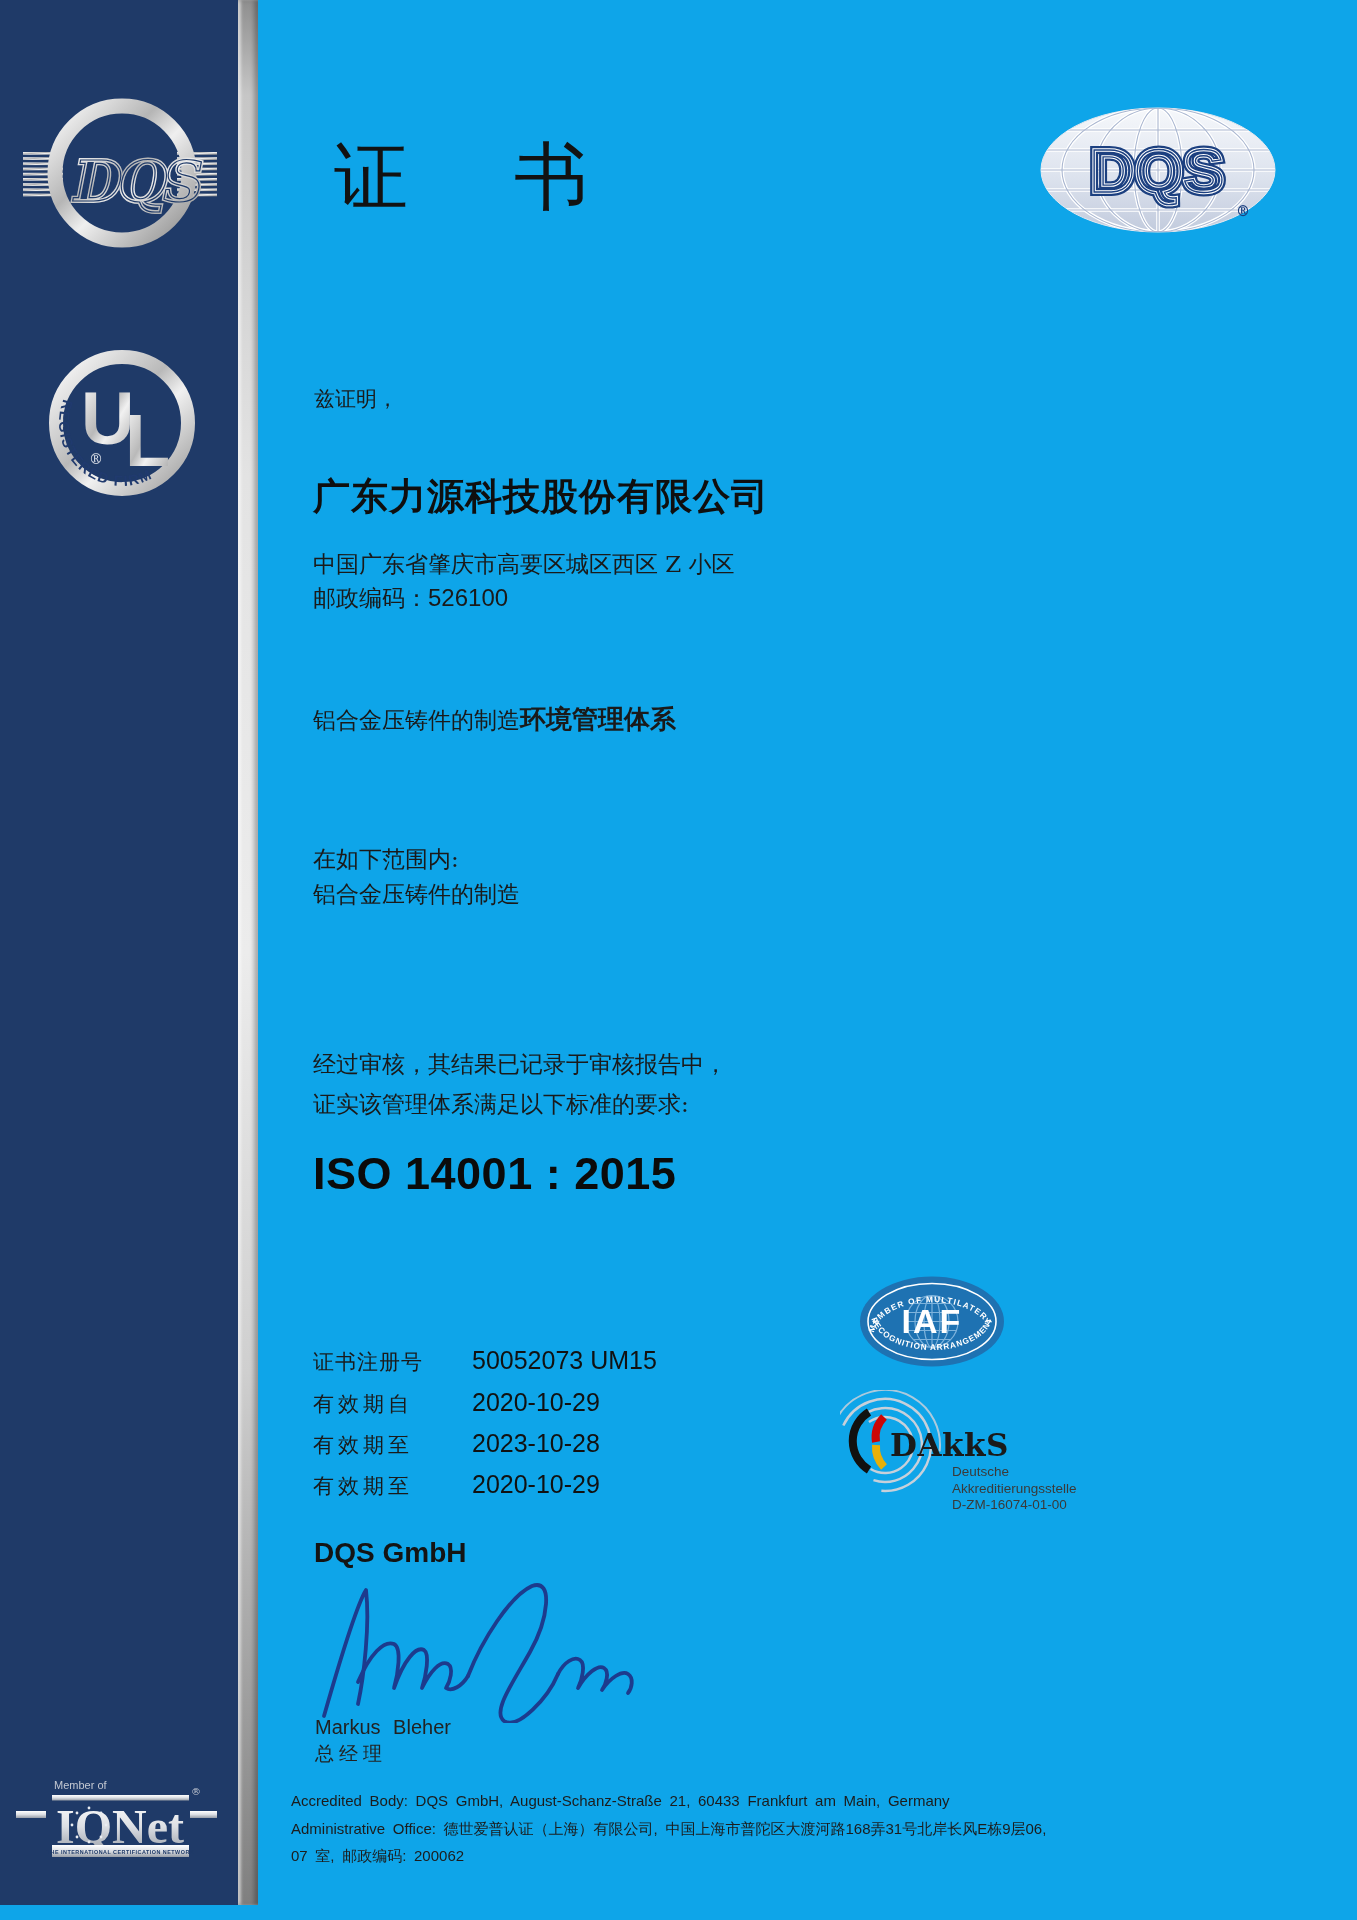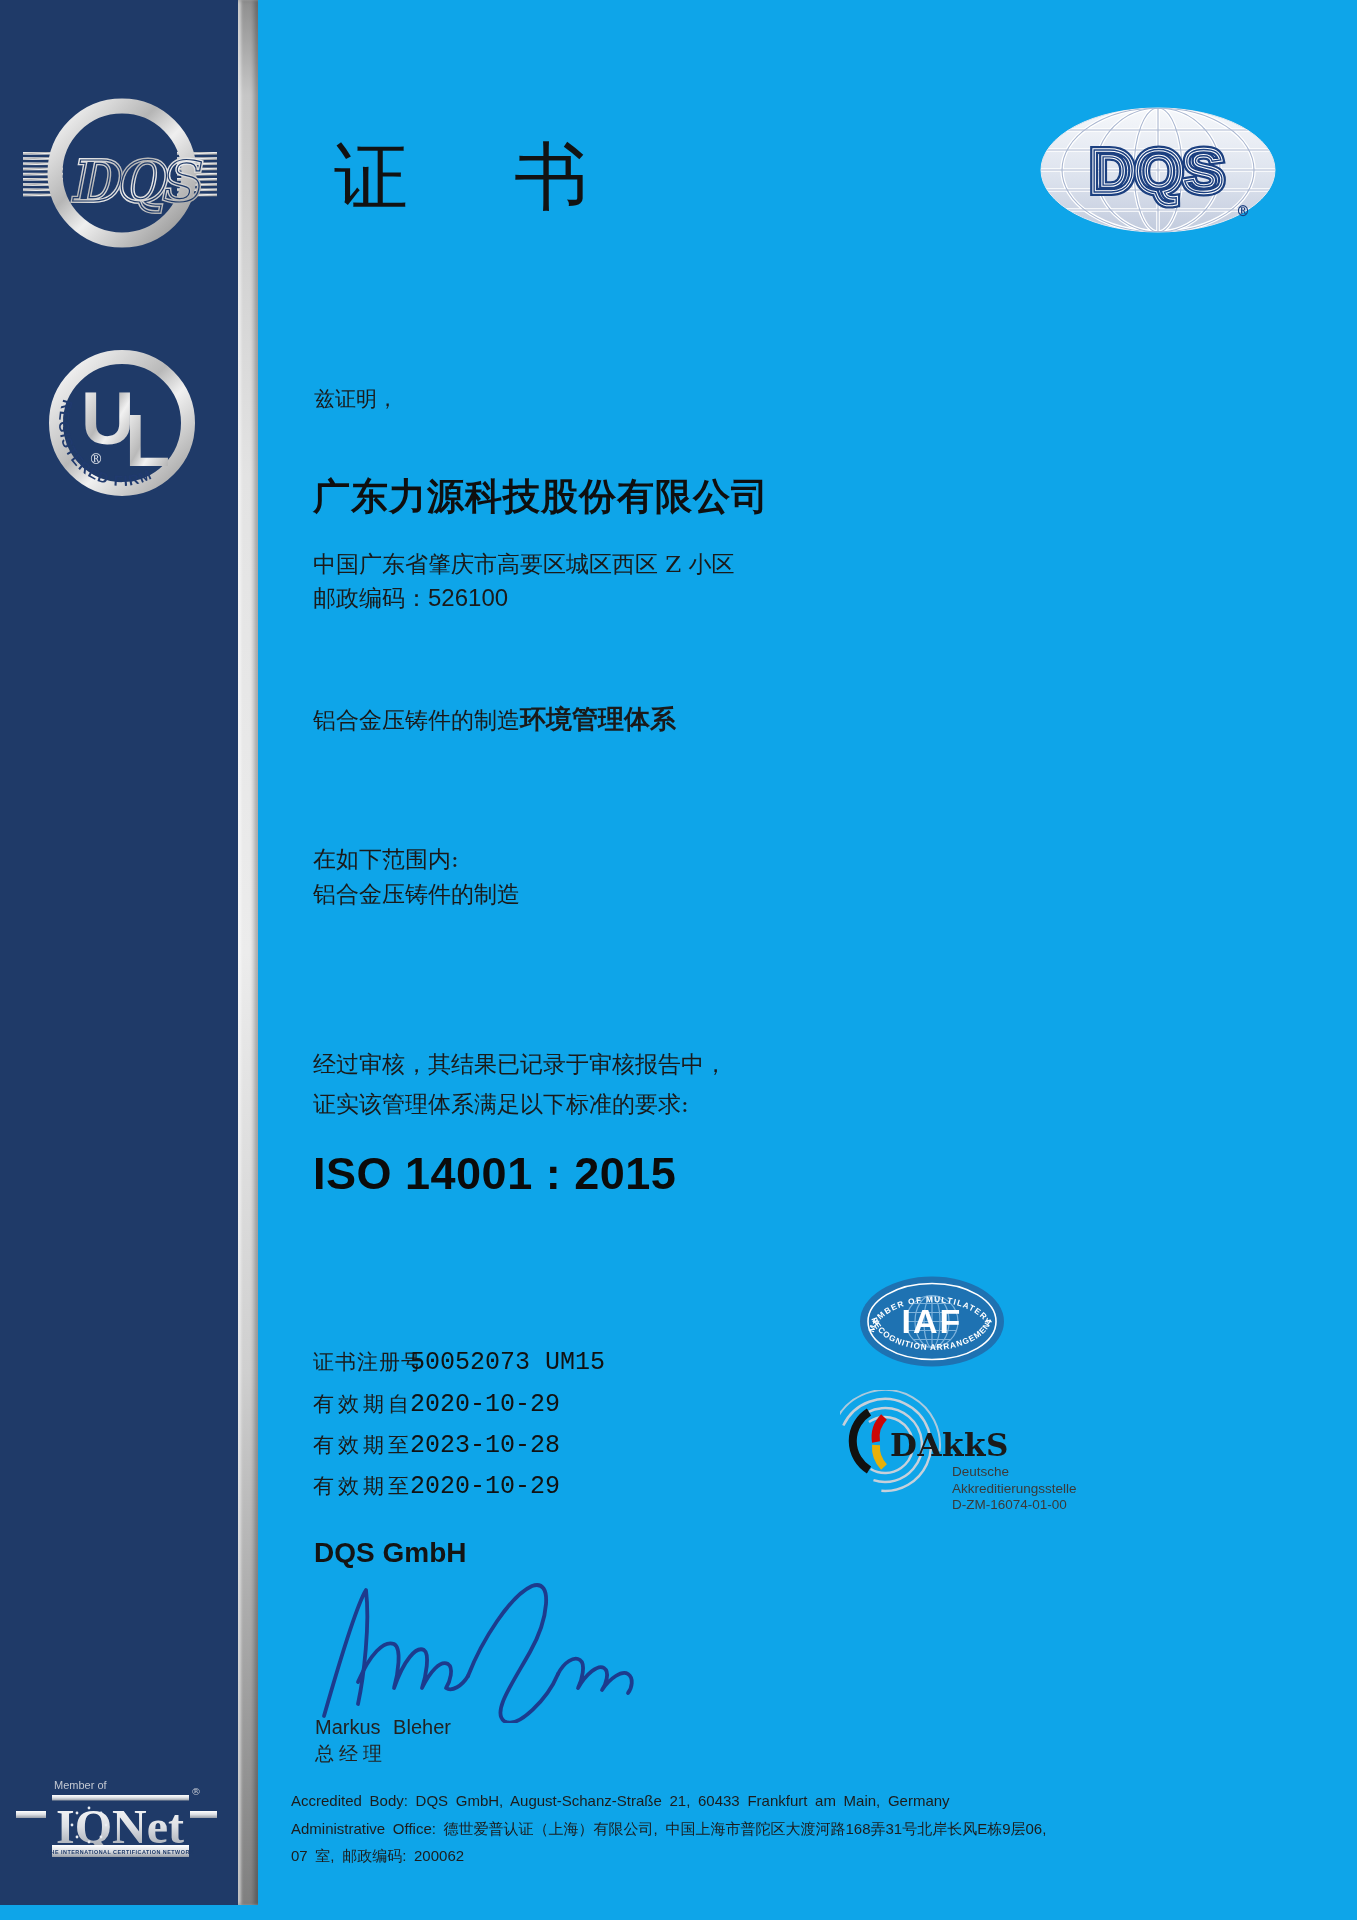--- a/index.html
+++ b/index.html
@@ -20,21 +20,21 @@
   .implemented{left:313px;top:702px;font-size:23px;white-space:nowrap;}
   .implemented b{font-family:"Liberation Sans","DejaVu Sans",sans-serif;font-size:26px;font-weight:700;}
   .scope-intro{left:313px;top:844px;font-size:23px;}
   .scope-line{left:313px;top:879px;font-size:23px;}
   .audit1{left:313px;top:1049px;font-size:23px;white-space:nowrap;}
   .audit2{left:313px;top:1089px;font-size:23px;white-space:nowrap;}
   .standard{left:313px;top:1148px;font-size:45px;font-weight:700;color:#0b0b0b;letter-spacing:0.5px;white-space:nowrap;}
   .detail-row{position:absolute;left:313px;white-space:nowrap;}
   .detail-label{display:inline-block;width:97px;text-align:justify;text-align-last:justify;
       font-size:21px;letter-spacing:1px;vertical-align:baseline;margin-top:28px;}
-  .detail-value{font-family:Liberation Mono, monospace;font-size:25px;vertical-align:baseline;color:#111;}
+  .detail-value{font-family:Liberation Sans, sans-serif;font-size:25px;margin-left:62px;vertical-align:baseline;color:#111;}
   .dakks-text{left:952px;top:1464px;font-size:13.5px;line-height:16.5px;color:#3a3a3a;
       font-family:"Liberation Sans","DejaVu Sans",sans-serif;}
   .issuer-org{left:314px;top:1537px;font-size:28px;font-weight:700;color:#141414;}
   .sig-name{left:315px;top:1716px;font-size:20px;color:#222;word-spacing:7px;}
   .sig-title{left:315px;top:1741px;font-size:19px;letter-spacing:5px;color:#222;}
   .footer{left:291px;top:1787px;font-size:15px;line-height:27.5px;color:#1c1c1c;word-spacing:3.5px;white-space:nowrap;}
 </style>
 </head>
 <body>
 

